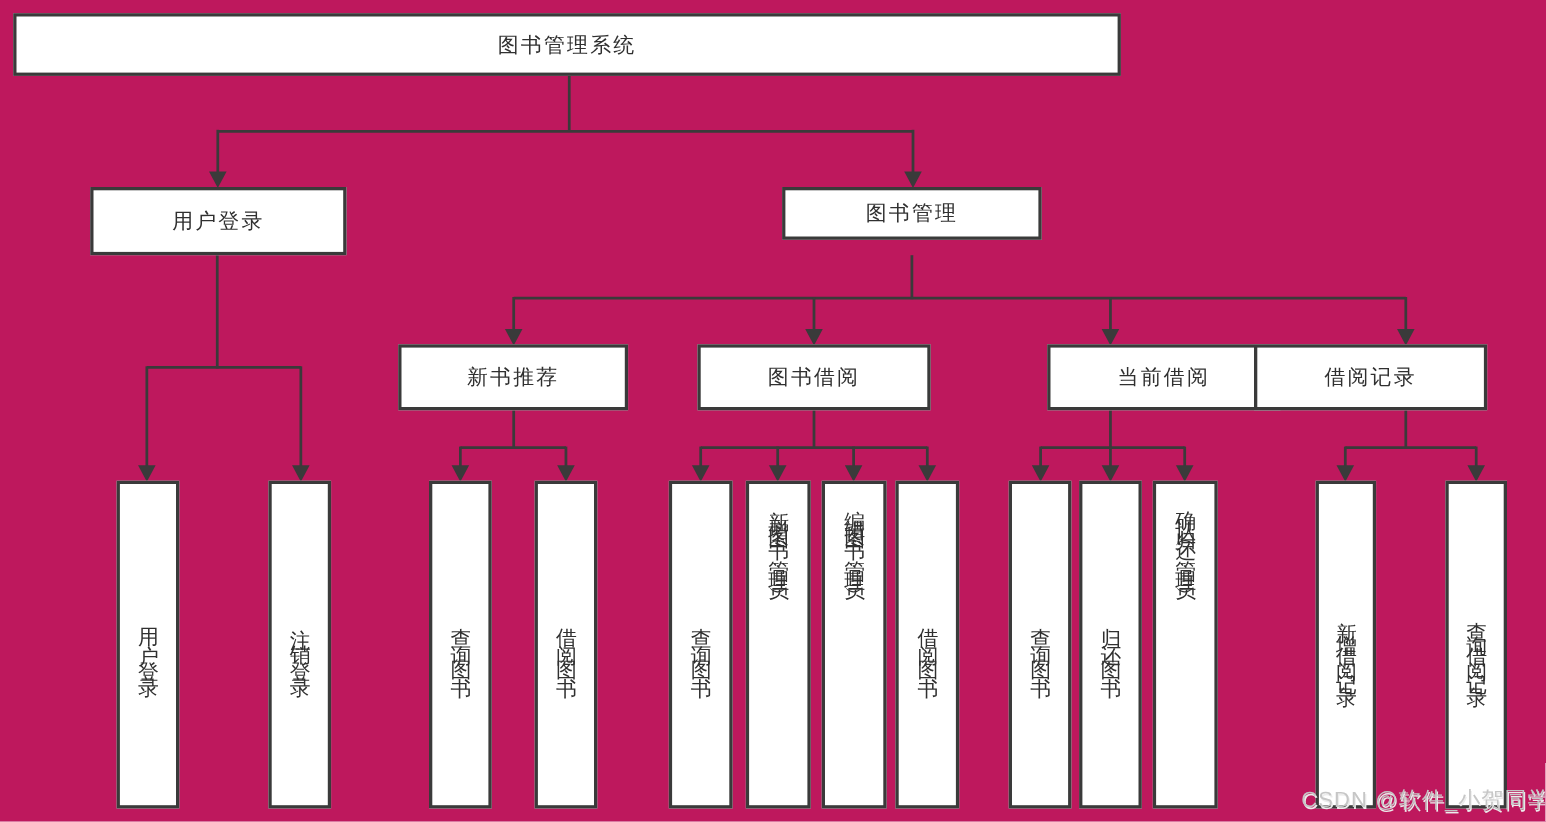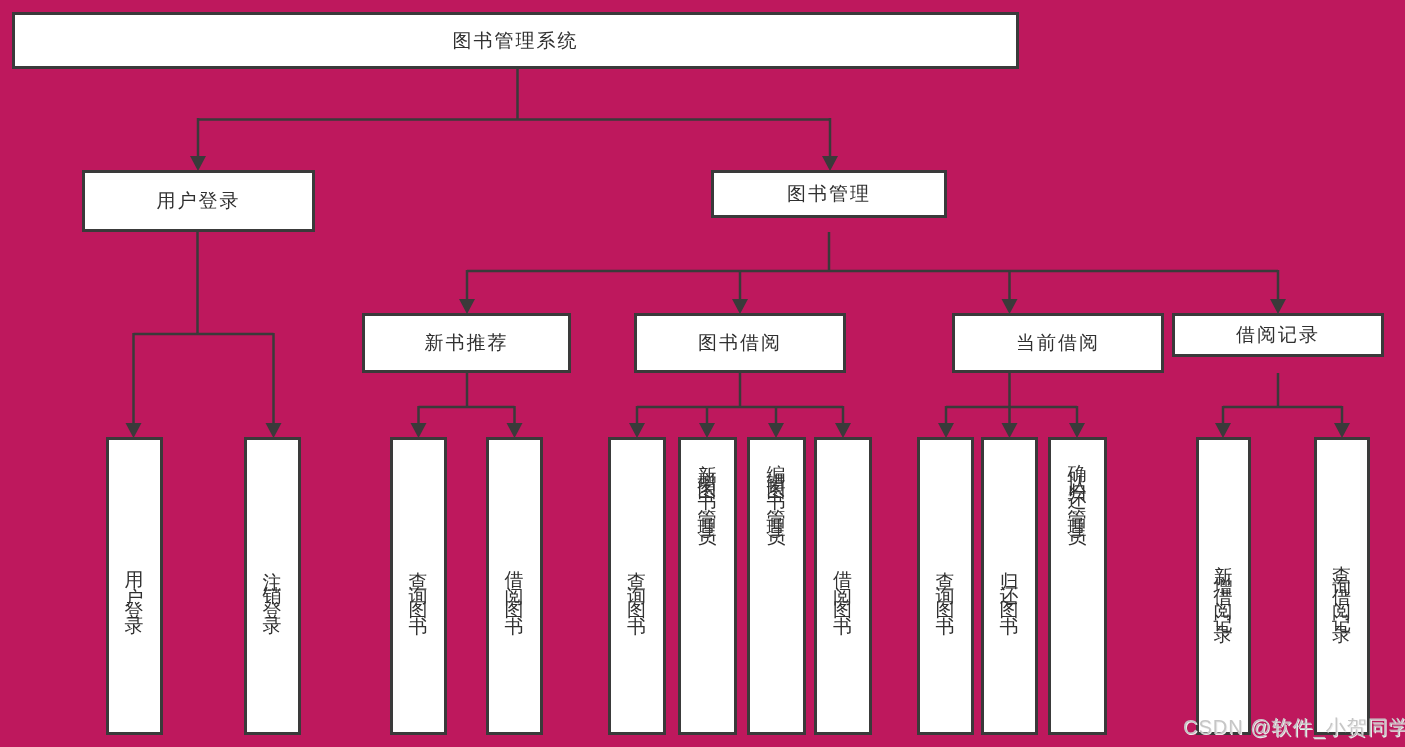--- a/index.html
+++ b/index.html
@@ -104,21 +104,21 @@
   </svg>
 
   <div class="box" style="left:12px; top:12px; width:1007px; height:57px;">图书管理系统</div>
 
   <div class="box" style="left:82px; top:170px; width:233px; height:62px;">用户登录</div>
   <div class="box" style="left:711px; top:170px; width:236px; height:48px;">图书管理</div>
 
   <div class="box" style="left:362px; top:313px; width:209px; height:60px;text-align:right;">新书推荐</div>
   <div class="box" style="left:634px; top:313px; width:212px; height:60px;">图书借阅</div>
   <div class="box" style="left:904px; top:313px; width:212px; height:60px;margin-left:48px;">当前借阅</div>
-  <div class="box" style="left:1172px; top:313px; width:212px; height:44px;font-family:Liberation Serif, serif;">借阅记录</div>
+  <div class="box" style="left:1140px; top:313px; width:212px; height:60px;font-family:Liberation Serif, serif;">借阅记录</div>
 
   <div class="leaf" style="left:106px; width:57px;">
     <span class="vtext">用户登录</span>
   </div>
   <div class="leaf" style="left:244px; width:57px;">
     <span class="vtext">注销登录</span>
   </div>
 
   <div class="leaf" style="left:390px; width:57px;">
     <span class="vtext">查询图书</span>

